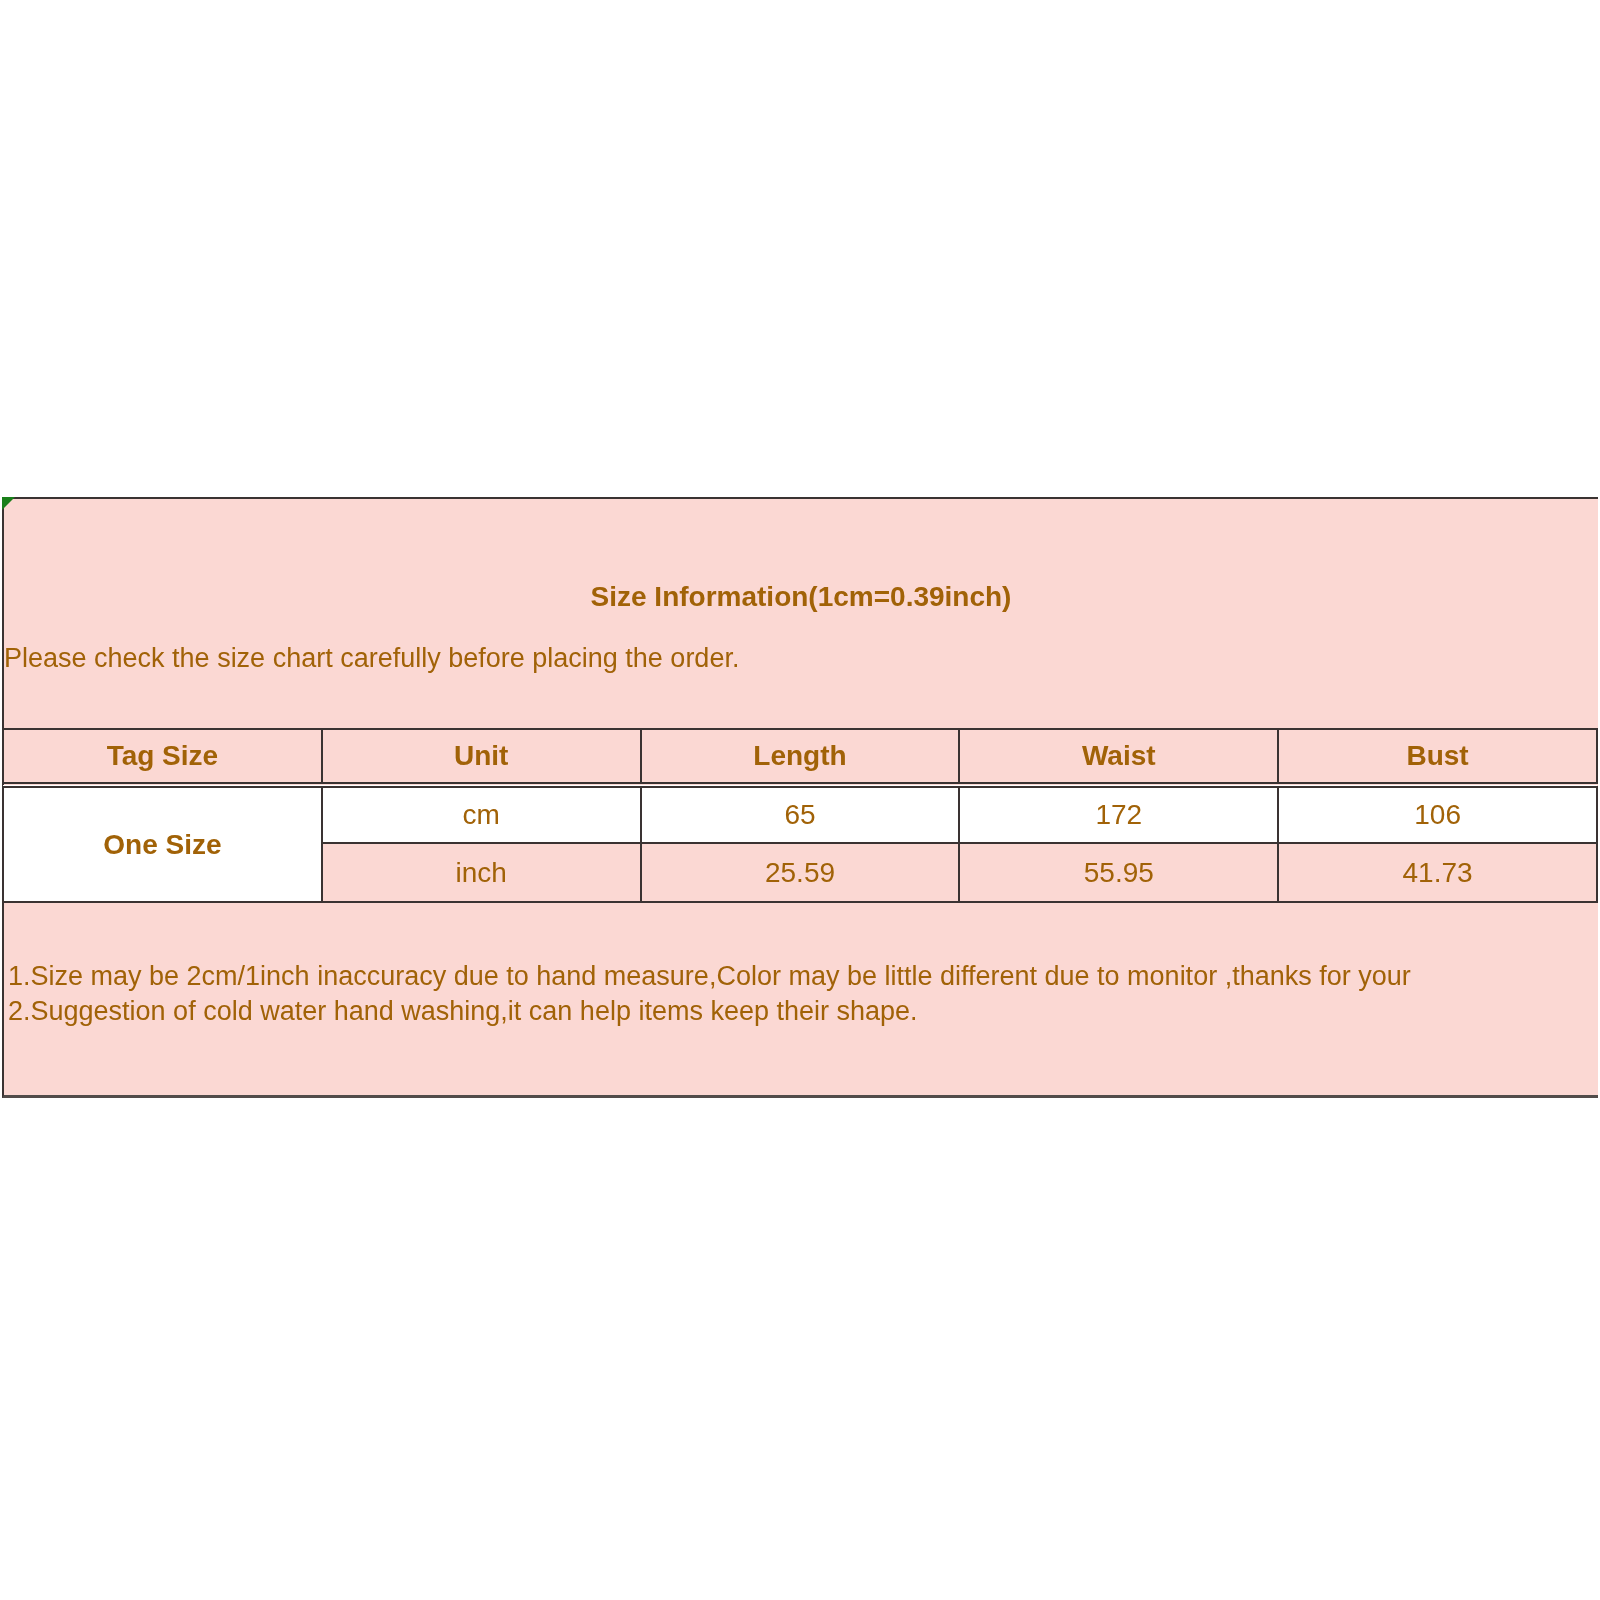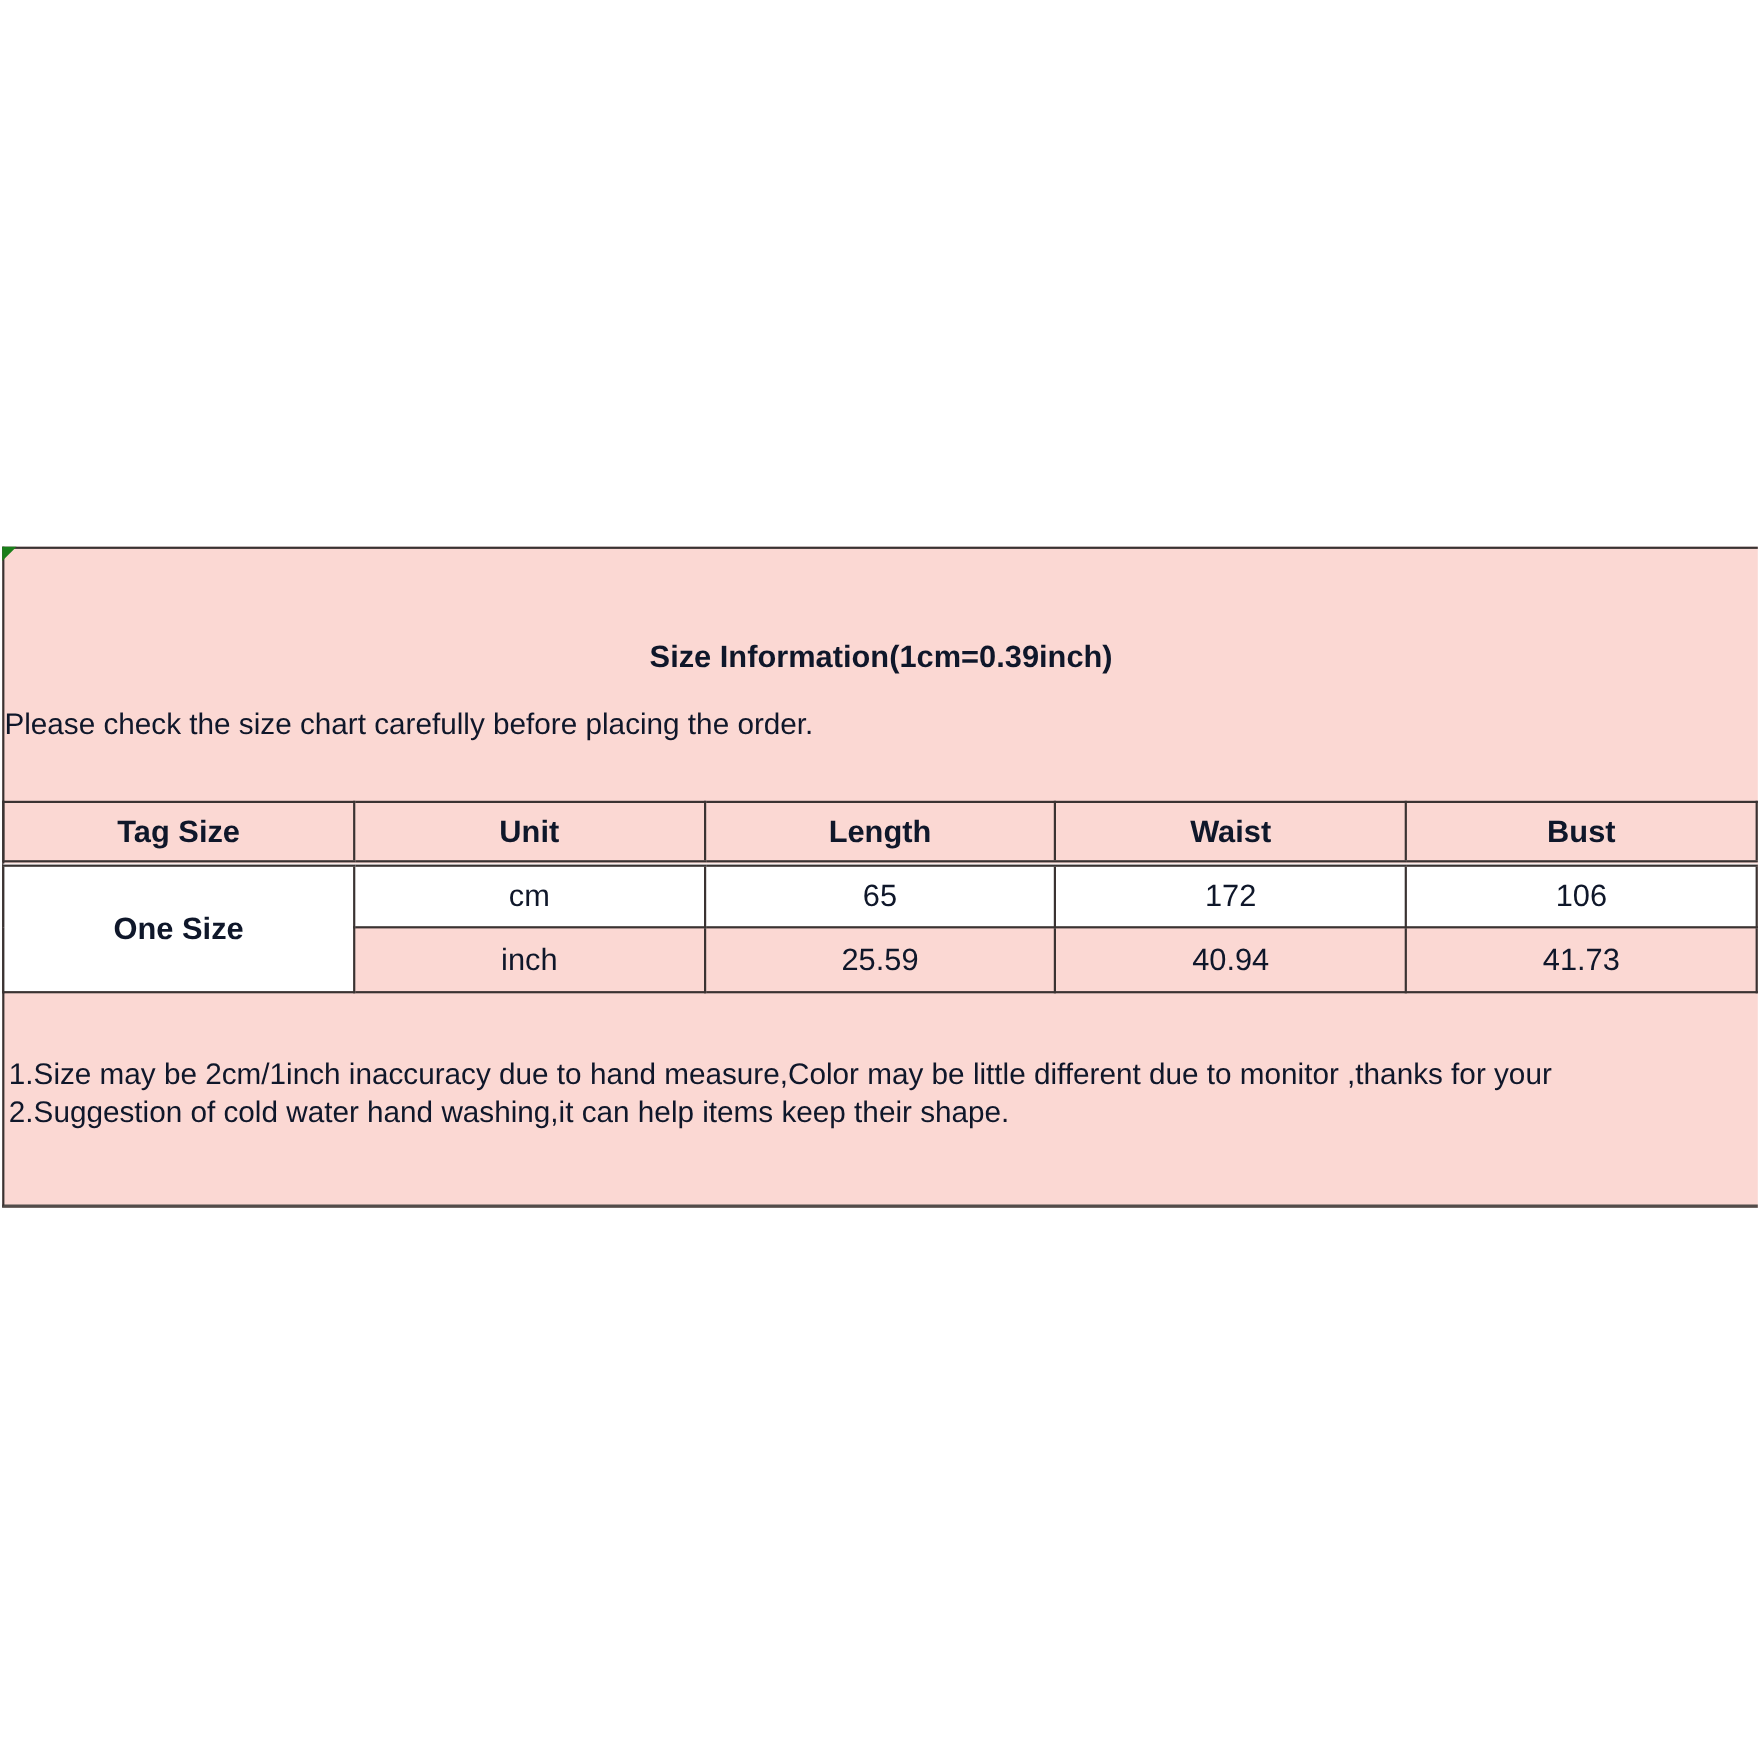--- a/index.html
+++ b/index.html
@@ -7,21 +7,21 @@
     padding: 0;
     background: #ffffff;
   }
   .canvas {
     position: relative;
     width: 1600px;
     height: 1600px;
     background: #ffffff;
     overflow: hidden;
     font-family: "Liberation Sans", sans-serif;
-    color: #0f172a;
+    color: #a16207;
   }
   .panel {
     position: absolute;
     left: 2px;
     top: 497px;
     width: 1596px;
     height: 601px;
     box-sizing: border-box;
     background: #fbd8d3;
     border-top: 2px solid #3a3332;
@@ -127,21 +127,21 @@
       <tr class="cm-row">
         <td class="tagsize-cell" rowspan="2">One Size</td>
         <td>cm</td>
         <td>65</td>
         <td>172</td>
         <td>106</td>
       </tr>
       <tr class="inch-row">
         <td>inch</td>
         <td>25.59</td>
-        <td>40.94</td>
+        <td>55.95</td>
         <td>41.73</td>
       </tr>
     </tbody>
       </table>
 
     <div class="attention">
       <div class="att-line">1.Size may be 2cm/1inch inaccuracy due to hand measure,Color may be little different due to monitor ,thanks for your</div>
       <div class="att-line">2.Suggestion of cold water hand washing,it can help items keep their shape.</div>
     </div>
 

